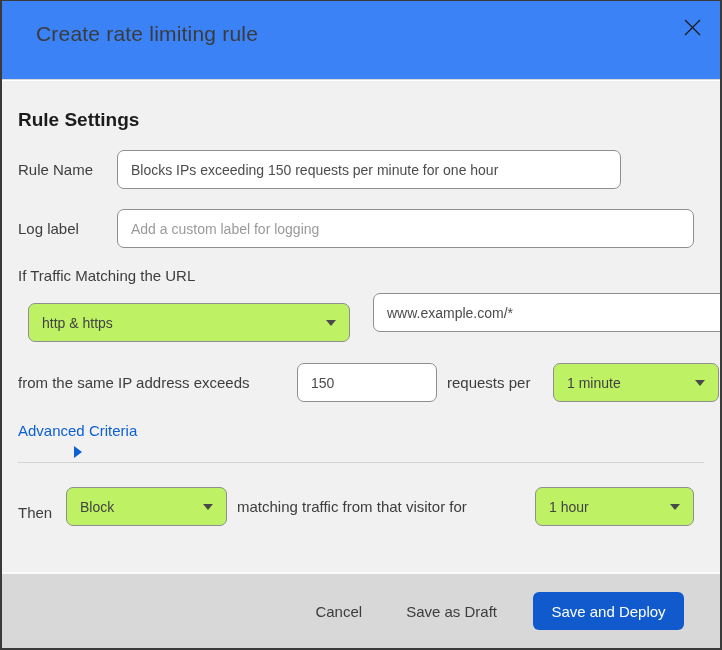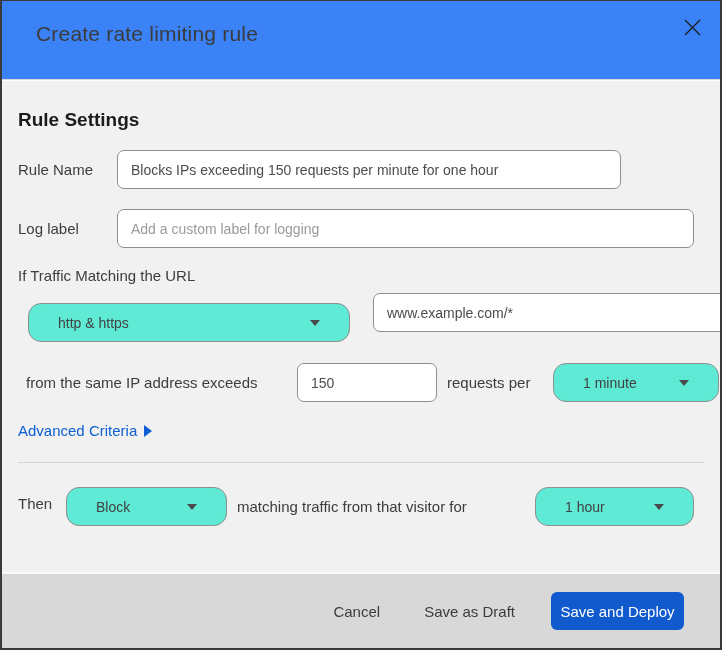--- a/index.html
+++ b/index.html
@@ -41,54 +41,54 @@
   .lbl { font-size:15px; color:#3d3d3d; }
   .heading { font-size:19px; font-weight:700; color:#1c1c1c; }
   input.txt {
     height:39px; background:#ffffff;
     border:1px solid #8f8f8f; border-radius:7px;
     padding:0 13px; font-family:"Liberation Sans",sans-serif;
     font-size:14px; color:#4c4c4c; outline:none; width:100%;
   }
   input.txt::placeholder { color:#9a9a9a; opacity:1; }
   .select {
-    height:39px; background:#5eead4;
-    border:1px solid #8f8f8f; border-radius:13px;
-    padding:0 29px; display:flex; align-items:center; justify-content:space-between;
+    height:39px; background:#bef264;
+    border:1px solid #8f8f8f; border-radius:7px;
+    padding:0 13px; display:flex; align-items:center; justify-content:space-between;
     font-size:14px; color:#424242; cursor:pointer; width:100%;
   }
   .caret-down {
     width:0; height:0;
     border-left:5px solid transparent; border-right:5px solid transparent;
     border-top:6px solid #4a4a4a;
   }
   .link {
     display:flex; align-items:center; gap:7px;
-    font-size:15px; color:var(--link_blue,#0d5fd3); cursor:pointer;
+    font-size:15px; color:var(--link_blue,#0d5fd3); cursor:pointer;flex-direction:column;
   }
   .arrow-right {
     width:0; height:0;
     border-top:6px solid transparent; border-bottom:6px solid transparent;
     border-left:8px solid var(--link_blue,#0d5fd3);
   }
   .divider { height:1px; background:#d2d2d2; }
   
   .footer {
     position:absolute; left:0; right:0; bottom:0; top:571px;
     background:var(--footer_bg,#d8d8d8); border-top:2px solid #fafafa;
     display:flex; align-items:center; justify-content:flex-end;
     padding-right:36px;
   }
   .footer-link {
     font-size:15px; color:#3c3c3c; cursor:pointer;
   }
   .footer-link.cancel { margin-right:44px; }
   .footer-link.draft  { margin-right:36px; }
   .btn-primary {
-    width:133px; height:38px; border:none; border-radius:6px;
+    width:151px; height:38px; border:none; border-radius:6px;
     background:var(--button_blue,#105acd); color:#ffffff;
     font-family:"Liberation Sans",sans-serif; font-size:15px;
     cursor:pointer;
   }
 </style>
 </head>
 <body>
 
 <div class="page">
   <div class="navy-strip"></div>
@@ -126,42 +126,42 @@
     <div class="abs lbl" style="left:16px; top:186px;">If Traffic Matching the URL</div>
 
     <div class="abs select" style="left:26px; top:222px; width:322px;">
       <span>http &amp; https</span>
       <span class="caret-down"></span>
     </div>
     <div class="abs" style="left:371px; top:212px; width:379px;">
       <input class="txt" type="text" value="www.example.com/*" style="">
     </div>
 
-    <div class="abs row" style="left:16px; top:282px;margin-left:8px;">
+    <div class="abs row" style="left:16px; top:282px;">
       <span class="lbl">from the same IP address exceeds</span>
     </div>
     <div class="abs" style="left:295px; top:282px; width:140px;">
       <input class="txt" type="text" value="150" style="">
     </div>
     <div class="abs row" style="left:445px; top:282px;">
       <span class="lbl">requests per</span>
     </div>
     <div class="abs select" style="left:551px; top:282px; width:166px;">
       <span>1 minute</span>
       <span class="caret-down"></span>
     </div>
 
     <div class="abs link" style="left:16px; top:341px;">
       <span>Advanced Criteria</span>
       <span class="arrow-right"></span>
     </div>
 
     <div class="abs divider" style="left:16px; top:381px; width:686px;"></div>
 
-    <div class="abs row" style="left:16px; top:403px;">
+    <div class="abs row" style="left:16px; top:412px;">
       <span class="lbl">Then</span>
     </div>
     <div class="abs select" style="left:64px; top:406px; width:161px;">
       <span>Block</span>
       <span class="caret-down"></span>
     </div>
     <div class="abs row" style="left:235px; top:406px;">
       <span class="lbl">matching traffic from that visitor for</span>
     </div>
     <div class="abs select" style="left:533px; top:406px; width:159px;">

